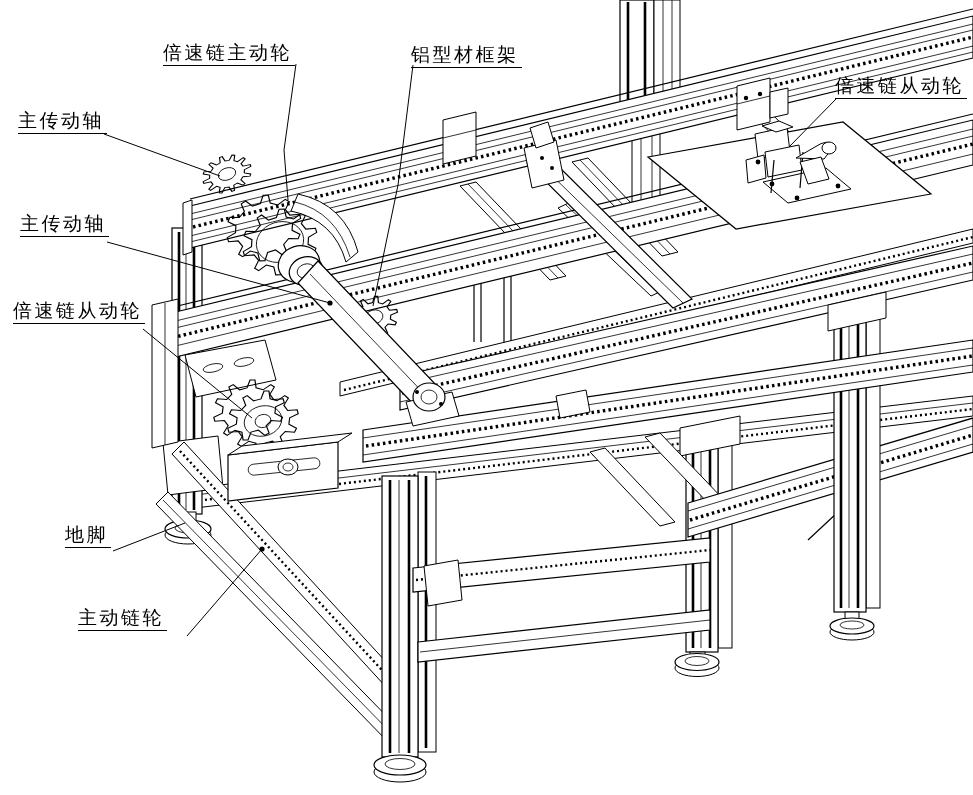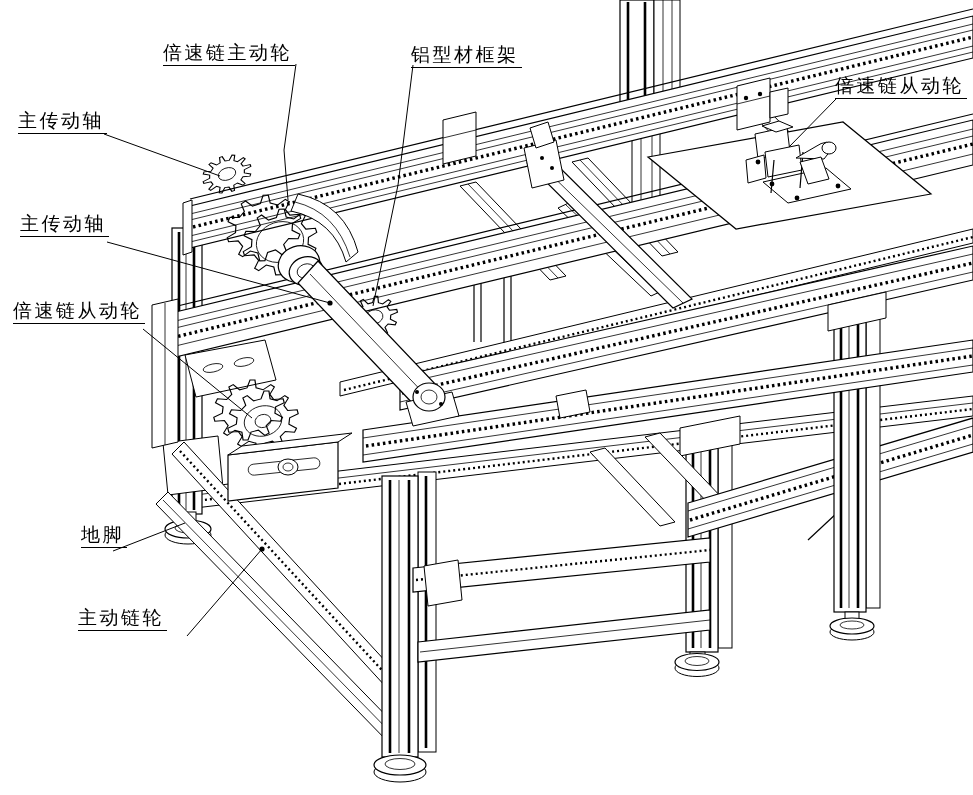--- a/index.html
+++ b/index.html
@@ -290,16 +290,16 @@
     <circle cx="262" cy="549" r="2.6" fill="#000"></circle>
   </g>
 </svg>
 
   <div class="label" style="left:163px;top:43px">倍速链主动轮</div>
   <div class="label" style="left:411px;top:45px">铝型材框架</div>
   <div class="label" style="left:835px;top:76px">倍速链从动轮</div>
   <div class="label" style="left:18px;top:111px">主传动轴</div>
   <div class="label" style="left:20px;top:214px">主传动轴</div>
   <div class="label" style="left:13px;top:301px">倍速链从动轮</div>
-  <div class="label" style="left:81px;top:525px">地脚</div>
+  <div class="label" style="left:65px;top:525px">地脚</div>
   <div class="label" style="left:78px;top:608px">主动链轮</div>
 
 </div>
 
 </body></html>

